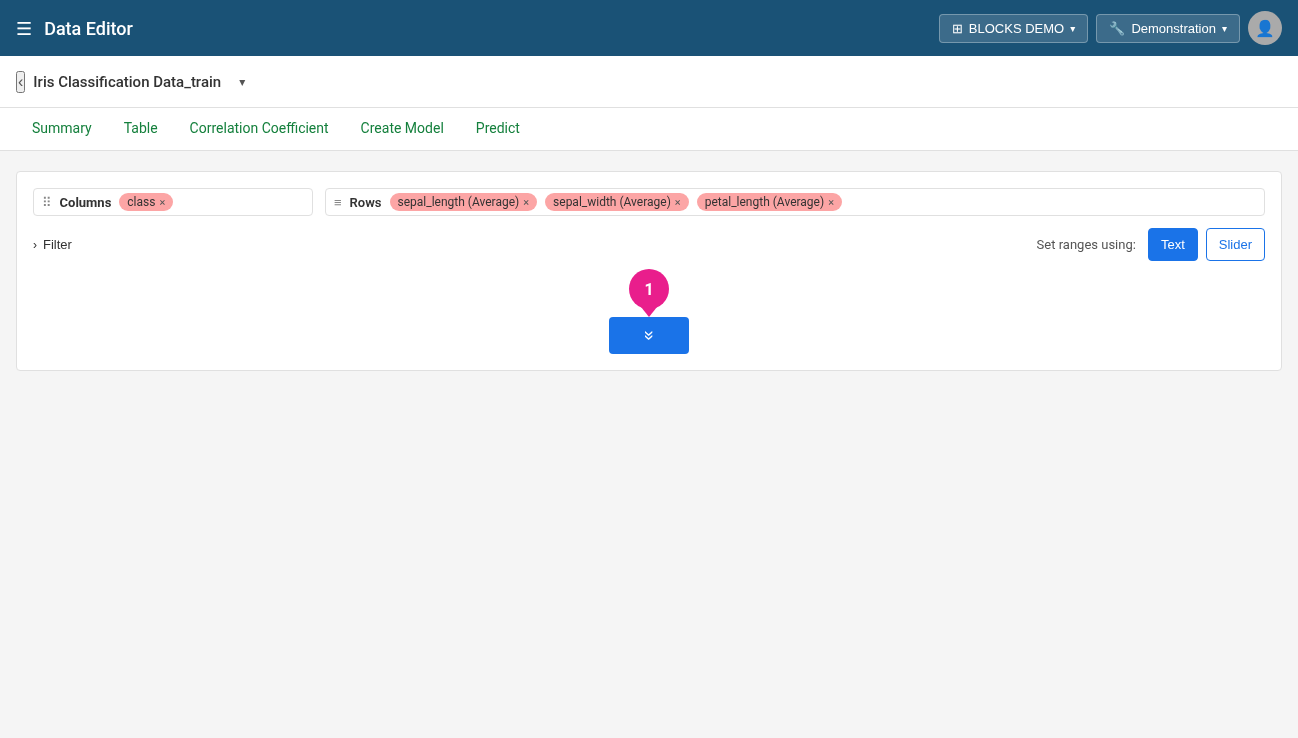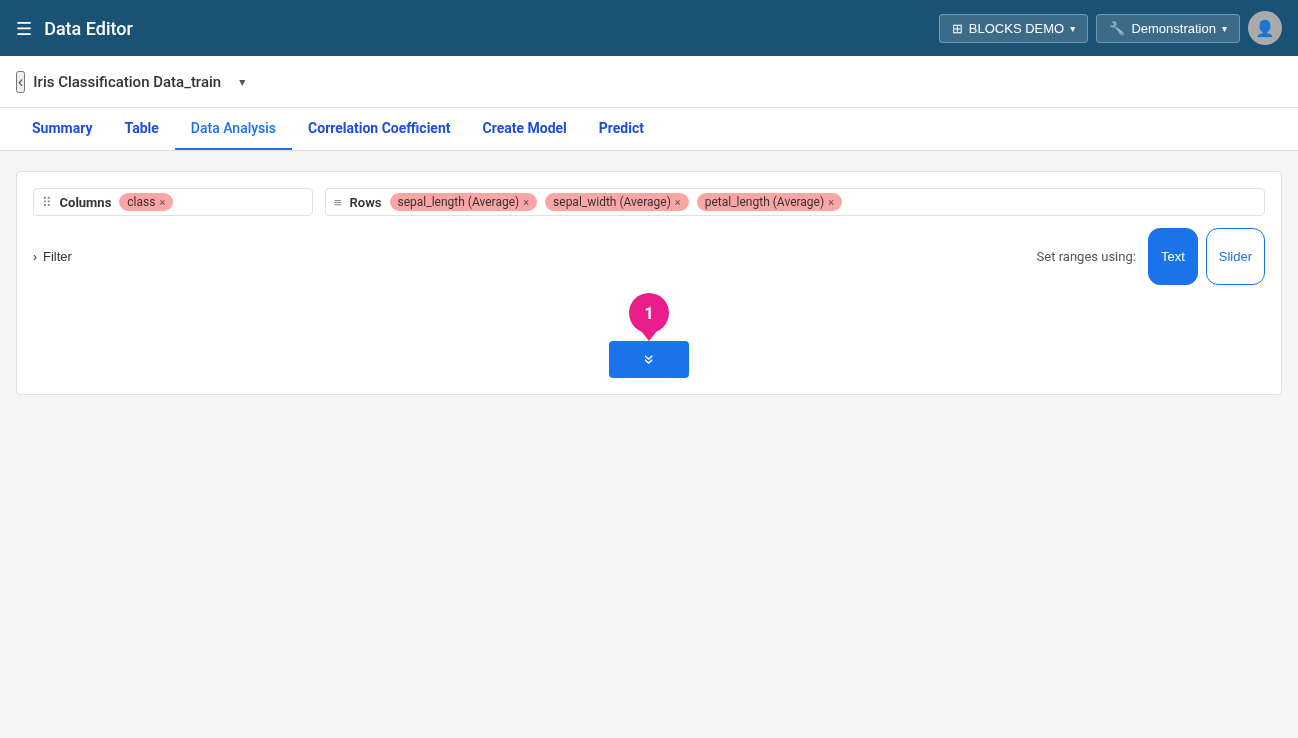--- a/index.html
+++ b/index.html
@@ -100,25 +100,24 @@
     
     .tabs-container {
       background: white;
       border-bottom: 1px solid #e0e0e0;
       display: flex;
       padding: 0 16px;
     }
     .tab {
       padding: 12px 16px;
       font-size: 14px;
-      color: #1d4ed8;
+      color: #15803d;
       cursor: pointer;
       border-bottom: 2px solid transparent;
       white-space: nowrap;
-      font-weight: bold;
     }
     .tab.active {
       color: #1a73e8;
       border-bottom: 2px solid #1a73e8;
       font-weight: 500;
     }
 
     
     .main-content {
       padding: 20px 16px;
@@ -198,23 +197,23 @@
     .set-ranges-row {
       display: flex;
       align-items: center;
       justify-content: space-between;
       gap: 8px;
       font-size: 13px;
       color: #555;
     }
     .set-ranges-label { margin-right: 4px; }
     .range-btn {
-      padding: 20px 12px;
+      padding: 8px 12px;
       border: 1px solid #1a73e8;
-      border-radius: 12px;
+      border-radius: 4px;
       font-size: 13px;
       cursor: pointer;
       background: none;
       color: #1a73e8;
     }
     .range-btn.active {
       background: #1a73e8;
       color: white;
     }
 
@@ -305,21 +304,20 @@
   <button class="back-btn">‹</button>
   <div class="dataset-title">
     <span>Iris Classification Data_train</span>
     <span class="dataset-dropdown-icon">▾</span>
   </div>
 </div>
 
 <div class="tabs-container">
   <div class="tab">Summary</div>
   <div class="tab">Table</div>
-  <div class="tab active">Data Analysis</div>
   <div class="tab">Correlation Coefficient</div>
   <div class="tab">Create Model</div>
   <div class="tab">Predict</div>
 </div>
 
 <div class="main-content">
   <div class="analysis-panel">
 
     <div class="columns-rows-row">
 

